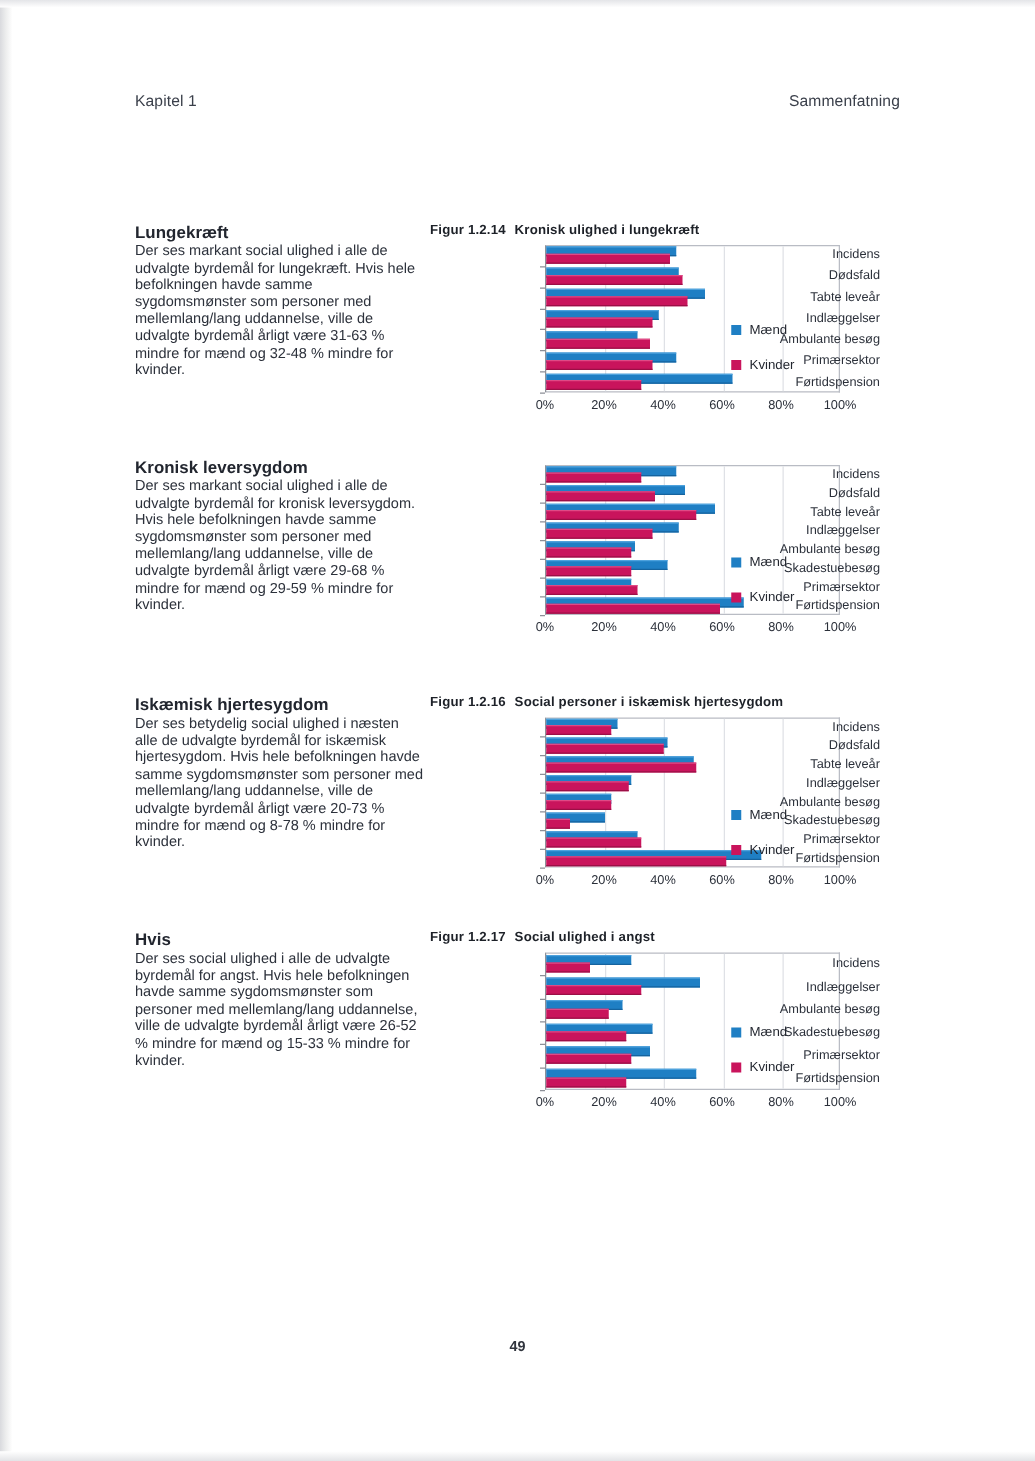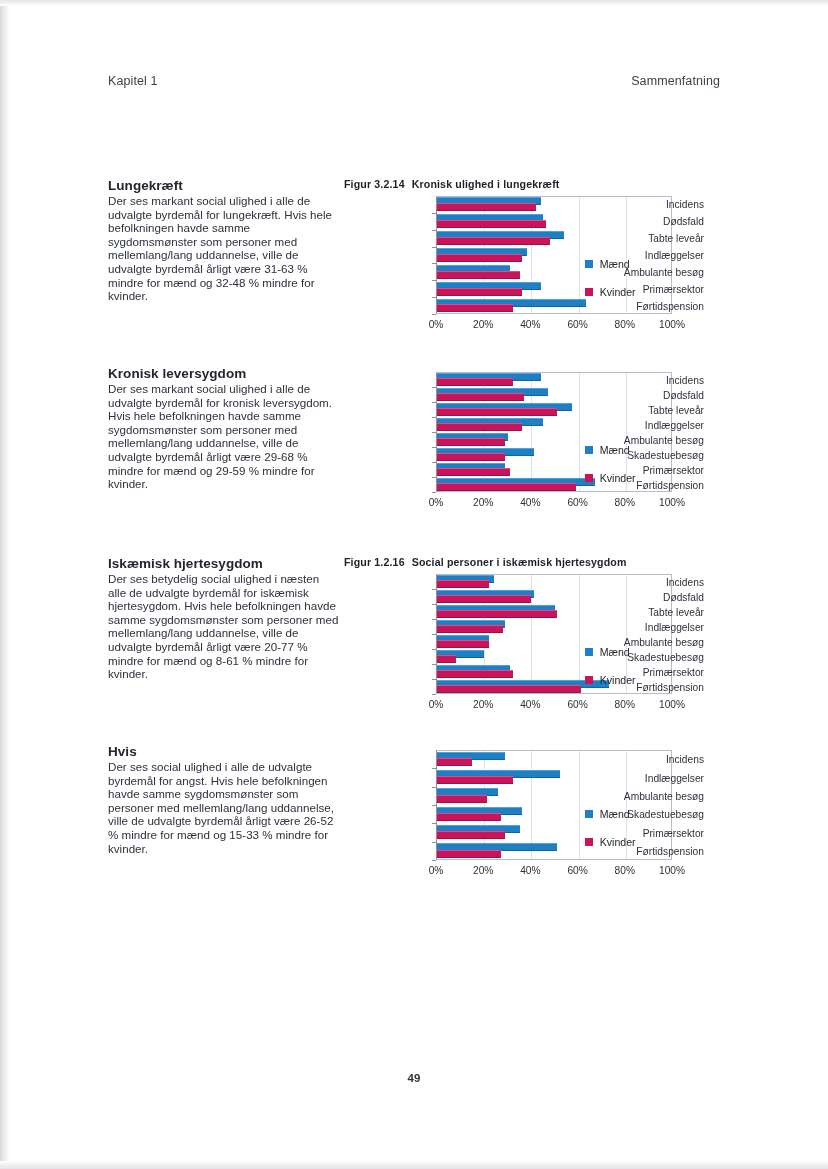--- a/index.html
+++ b/index.html
@@ -67,21 +67,21 @@
     <span>Sammenfatning</span>
   </div>
 
   <div class="section" style="top:178px;">
     <div class="txtcol">
       <h2 class="sec-title">Lungekræft</h2>
       <p class="sec-body">Der ses markant social ulighed i alle de udvalgte byrdemål for lungekræft. Hvis hele befolkningen havde samme sygdomsmønster som personer med mellemlang/lang uddannelse, ville de udvalgte byrdemål årligt være 31-63 % mindre for mænd og 32-48 % mindre for kvinder.</p>
     </div>
     <div class="figure">
       <div class="fig-cap">
-        <span class="num">Figur 3.2.14</span><span>Kronisk ulighed i lungekræft</span>
+        <span class="num">Figur 1.2.14</span><span>Kronisk ulighed i lungekræft</span>
       </div>
       <div class="chart" style="height: 144px; width: 360px;">
           <div class="plot" style="left: 92px; top: 0px; width: 236px; height: 118px;">
             <div class="gridline" style="left: 47.2px;"></div>
             <div class="gridline" style="left: 94.4px;"></div>
             <div class="gridline" style="left: 141.6px;"></div>
             <div class="gridline" style="left: 188.8px;"></div>
             <div class="bar m" style="left: 0px; width: 103.84px; top: 0.371429px;"></div>
             <div class="bar k" style="left: 0px; width: 99.12px; top: 6.27143px;"></div>
             <div class="bar m" style="left: 0px; width: 106.2px; top: 17.2286px;"></div>
@@ -192,21 +192,21 @@
               <span>Kvinder</span>
             </div>
           </div>
         </div>
     </div>
   </div>
 
   <div class="section" style="top:556px;">
     <div class="txtcol">
       <h2 class="sec-title">Iskæmisk hjertesygdom</h2>
-      <p class="sec-body">Der ses betydelig social ulighed i næsten alle de udvalgte byrdemål for iskæmisk hjertesygdom. Hvis hele befolkningen havde samme sygdomsmønster som personer med mellemlang/lang uddannelse, ville de udvalgte byrdemål årligt være 20-77 % mindre for mænd og 8-61 % mindre for kvinder.</p>
+      <p class="sec-body">Der ses betydelig social ulighed i næsten alle de udvalgte byrdemål for iskæmisk hjertesygdom. Hvis hele befolkningen havde samme sygdomsmønster som personer med mellemlang/lang uddannelse, ville de udvalgte byrdemål årligt være 20-73 % mindre for mænd og 8-78 % mindre for kvinder.</p>
     </div>
     <div class="figure">
       <div class="fig-cap">
         <span class="num">Figur 1.2.16</span><span>Social personer i iskæmisk hjertesygdom</span>
       </div>
       <div class="chart" style="height: 146px; width: 360px;">
           <div class="plot" style="left: 92px; top: 0px; width: 236px; height: 120px;">
             <div class="gridline" style="left: 47.2px;"></div>
             <div class="gridline" style="left: 94.4px;"></div>
             <div class="gridline" style="left: 141.6px;"></div>
@@ -263,20 +263,23 @@
         </div>
     </div>
   </div>
 
   <div class="section" style="top:744px;">
     <div class="txtcol">
       <h2 class="sec-title">Hvis</h2>
       <p class="sec-body">Der ses social ulighed i alle de udvalgte byrdemål for angst. Hvis hele befolkningen havde samme sygdomsmønster som personer med mellemlang/lang uddannelse, ville de udvalgte byrdemål årligt være 26-52 % mindre for mænd og 15-33 % mindre for kvinder.</p>
     </div>
     <div class="figure">
+      <div class="fig-cap">
+        <span class="num">Figur 1.2.17</span><span>Social ulighed i angst</span>
+      </div>
       <div class="chart" style="height: 136px; width: 360px;">
           <div class="plot" style="left: 92px; top: 0px; width: 236px; height: 110px;">
             <div class="gridline" style="left: 47.2px;"></div>
             <div class="gridline" style="left: 94.4px;"></div>
             <div class="gridline" style="left: 141.6px;"></div>
             <div class="gridline" style="left: 188.8px;"></div>
             <div class="bar m" style="left: 0px; width: 68.44px; top: 0.666667px;"></div>
             <div class="bar k" style="left: 0px; width: 35.4px; top: 7.08333px;"></div>
             <div class="bar m" style="left: 0px; width: 122.72px; top: 19px;"></div>
             <div class="bar k" style="left: 0px; width: 75.52px; top: 25.4167px;"></div>

